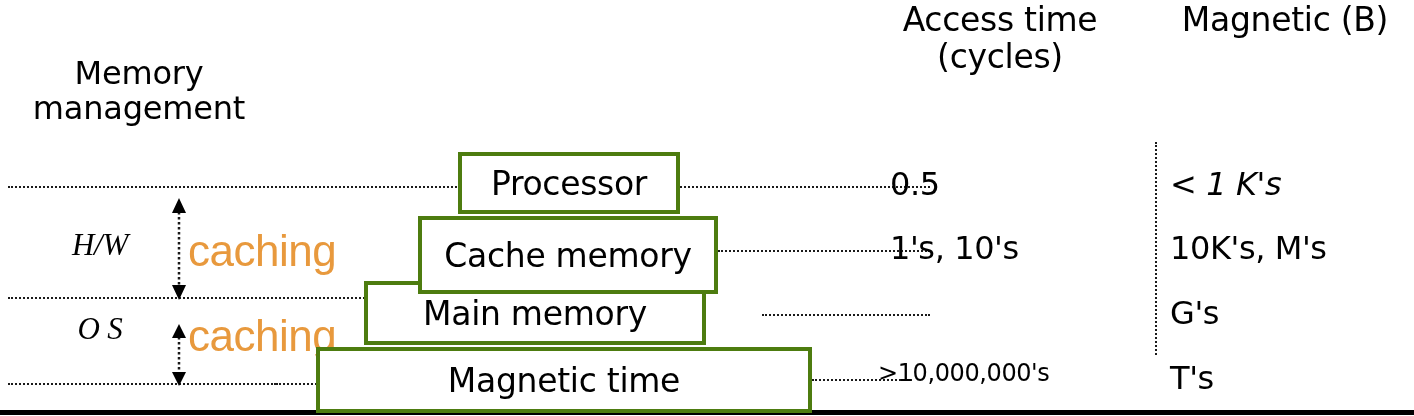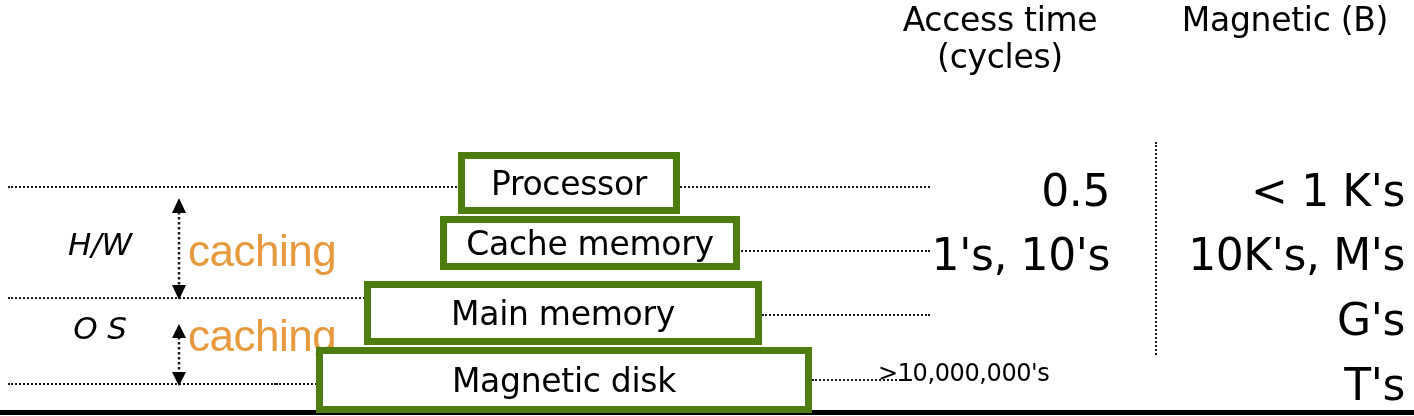--- a/index.html
+++ b/index.html
@@ -35,51 +35,52 @@
     font-size: 32px;
     text-align: center;
   }
 
   
   .tier-side-label {
     font-size: 31px;
     font-style: italic;
     text-align: center;
     width: 140px;
+    font-family: Liberation Serif, serif;
   }
   #hw-label { left: 30px; top: 228px; }
   #os-label { left: 30px; top: 312px; }
 
   
   .caching-label {
     font-size: 44px;
     color: #E8993D;
     font-family: "Liberation Sans", sans-serif;
     letter-spacing: -0.5px;
   }
   #caching-hw { left: 188px; top: 227px; }
   #caching-os { left: 188px; top: 312px; }
 
   
   .tier-box {
     position: absolute;
-    border: 7px solid #4d7c0f;
+    border: 4px solid #4d7c0f;
     background: #ffffff;
     box-sizing: border-box;
     display: flex;
     align-items: center;
     justify-content: center;
     font-size: 33px;
     color: #000;
     font-family: "DejaVu Sans", sans-serif;
     letter-spacing: -0.3px;
   }
   #tier-box-processor     { left: 458px; top: 152px; width: 222px; height: 62px; }
-  #tier-box-cache         { left: 440px; top: 216px; width: 300px; height: 54px; z-index: 3; }
-  #tier-box-main-memory   { left: 364px; top: 281px; width: 398px; height: 64px; z-index: 2; }
+  #tier-box-cache         { left: 418px; top: 216px; width: 300px; height: 78px; z-index: 3; }
+  #tier-box-main-memory   { left: 364px; top: 281px; width: 342px; height: 64px; z-index: 2; }
   #tier-box-magnetic-disk { left: 316px; top: 347px; width: 496px; height: 66px; z-index: 1; }
 
   
   .leader {
     position: absolute;
     height: 0;
     border-top: 2px dotted #1a1a1a;
   }
 
   
@@ -106,54 +107,56 @@
     line-height: 1.12;
     color: #000;
     letter-spacing: -0.3px;
   }
   #access-time-header { left: 900px; top: 2px; width: 200px; }
   #capacity-header    { left: 1180px; top: 2px; width: 210px; }
 
   
   .value-cell {
     position: absolute;
-    font-size: 44px;
+    font-size: 32px;
     color: #000;
-    text-align: right;
+    text-align: left;
     white-space: pre;
     letter-spacing: -0.4px;
   }
   .access-col   { left: 890px; width: 220px; }
   .capacity-col { left: 1170px; width: 235px; }
 
   #access-val-0 { top: 165px; }
   #access-val-1 { top: 229px; }
   #access-val-2 { top: 294px; }
   #access-val-3 { left: 878px; width: 285px; top: 359px; text-align: left; font-size: 24px; }
 
-  #capacity-val-0 { top: 165px; }
+  #capacity-val-0 { top: 165px; font-style: italic; }
   #capacity-val-1 { top: 229px; }
   #capacity-val-2 { top: 294px; }
   #capacity-val-3 { top: 359px; }
 
   
   #bottom-rule {
     position: absolute;
     left: 0;
     top: 410px;
     width: 1414px;
     height: 0;
     border-top: 5px solid #000000;
   }
 </style>
 </head>
 <body>
 
 <div id="canvas">
 
+  <div class="txt" id="memory-management-label">Memory
+management</div>
 
   <div class="leader" style="left:8px; top:186px; width:452px;"></div>
   <div class="leader" style="left:8px; top:297px; width:357px;"></div>
   <div class="leader" style="left:8px; top:383px; width:268px;"></div>
   <div class="leader" style="left:276px; top:383px; width:60px;"></div>
 
   <div class="leader" style="left:680px; top:186px; width:250px;"></div>
   <div class="leader" style="left:718px; top:250px; width:212px;"></div>
   <div class="leader" style="left:762px; top:314px; width:168px;"></div>
   <div class="leader" style="left:812px; top:379px; width:100px;"></div>
@@ -172,21 +175,21 @@
 
   <div class="txt tier-side-label" id="hw-label">H/W</div>
   <div class="txt caching-label" id="caching-hw">caching</div>
 
   <div class="txt tier-side-label" id="os-label">O S</div>
   <div class="txt caching-label" id="caching-os">caching</div>
 
   <div class="tier-box" id="tier-box-processor">Processor</div>
   <div class="tier-box" id="tier-box-cache">Cache memory</div>
   <div class="tier-box" id="tier-box-main-memory">Main memory</div>
-  <div class="tier-box" id="tier-box-magnetic-disk">Magnetic disk</div>
+  <div class="tier-box" id="tier-box-magnetic-disk">Magnetic time</div>
 
   <div class="col-header" id="access-time-header">Access
 time
 (cycles)</div>
   <div class="col-header" id="capacity-header">Magnetic
 (B)</div>
 
   <div id="column-divider"></div>
 
   <div class="value-cell access-col" id="access-val-0">0.5</div>

